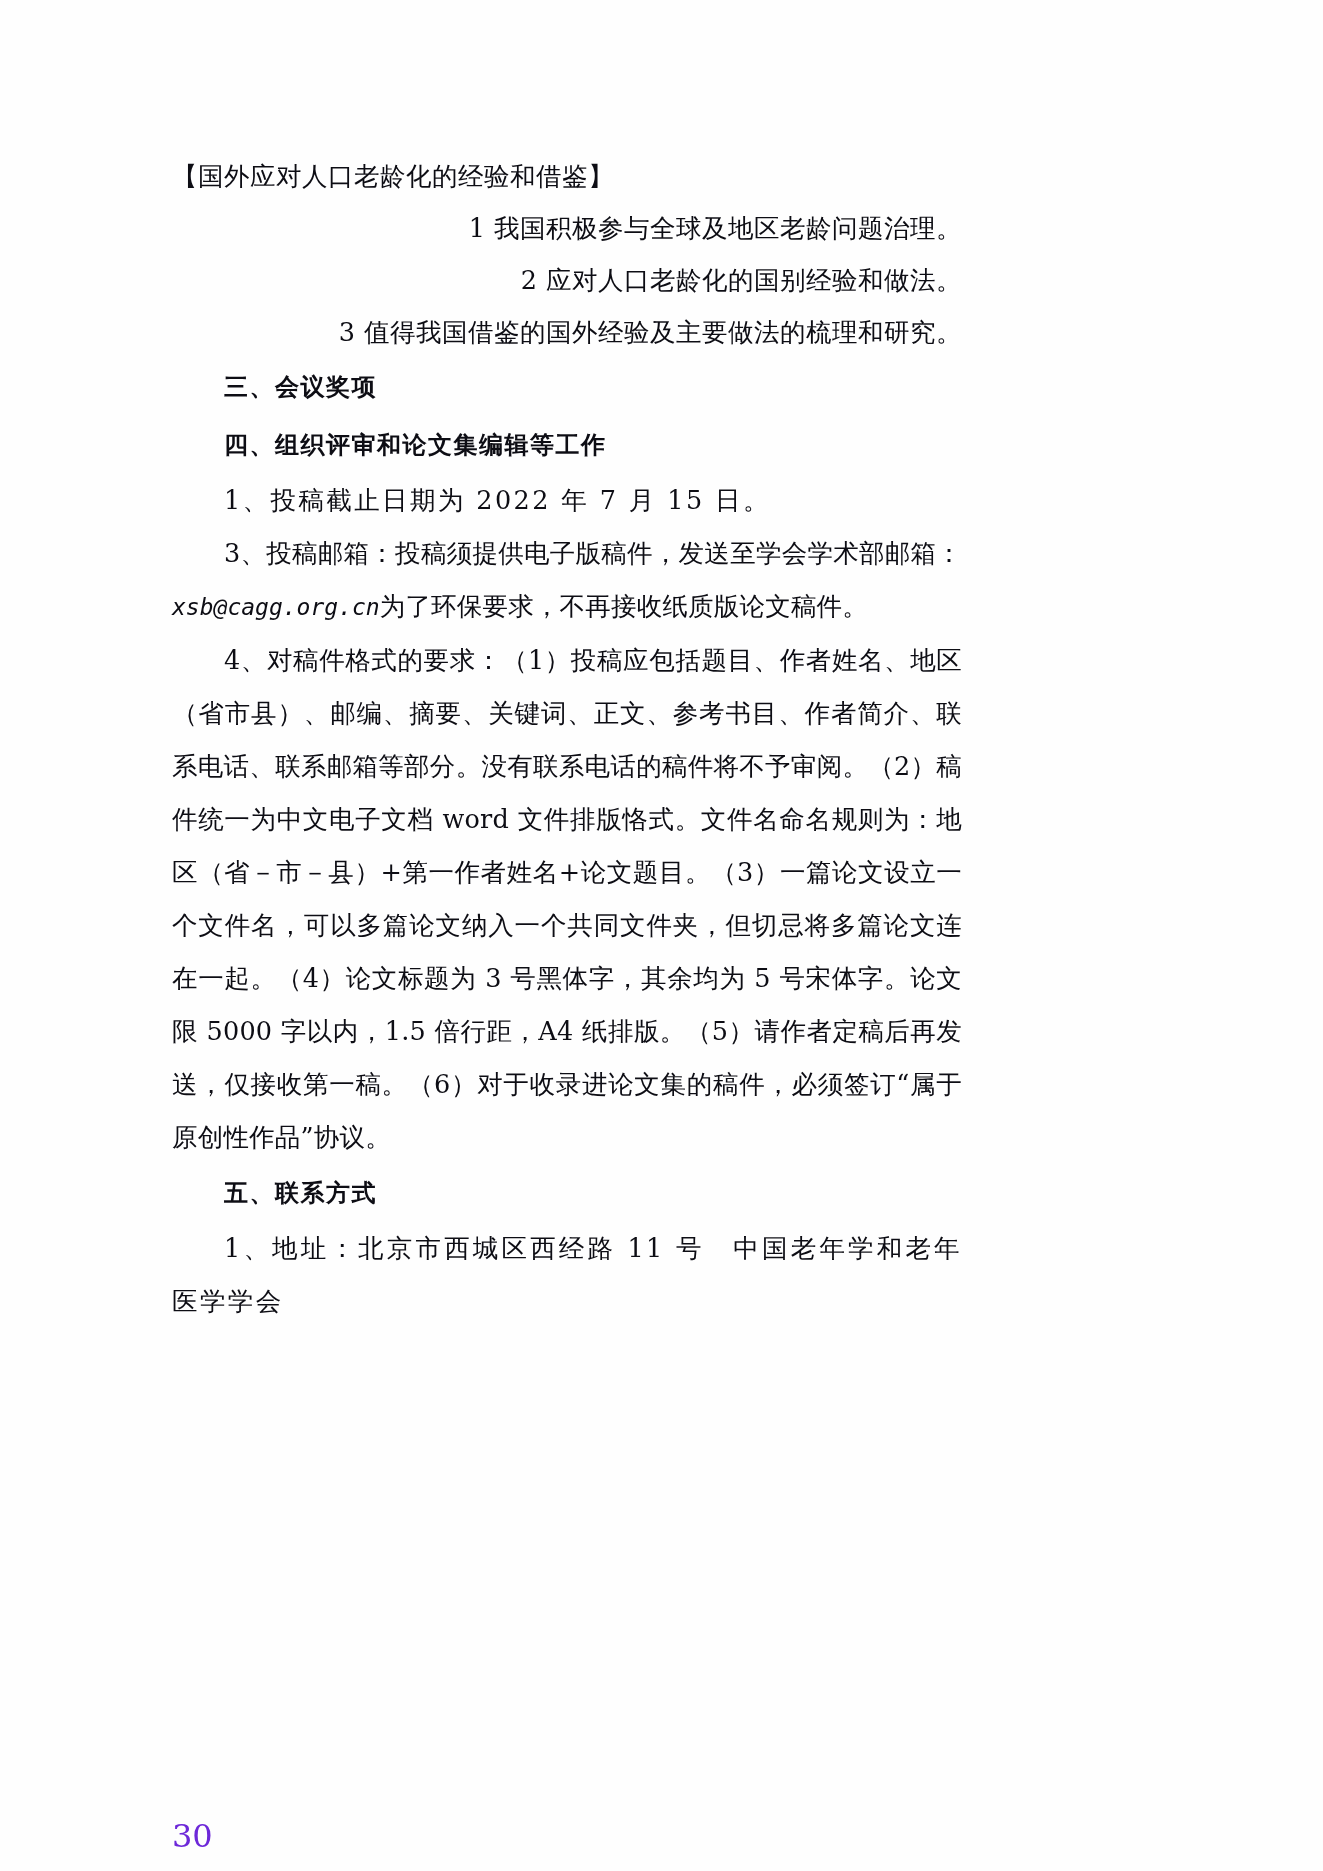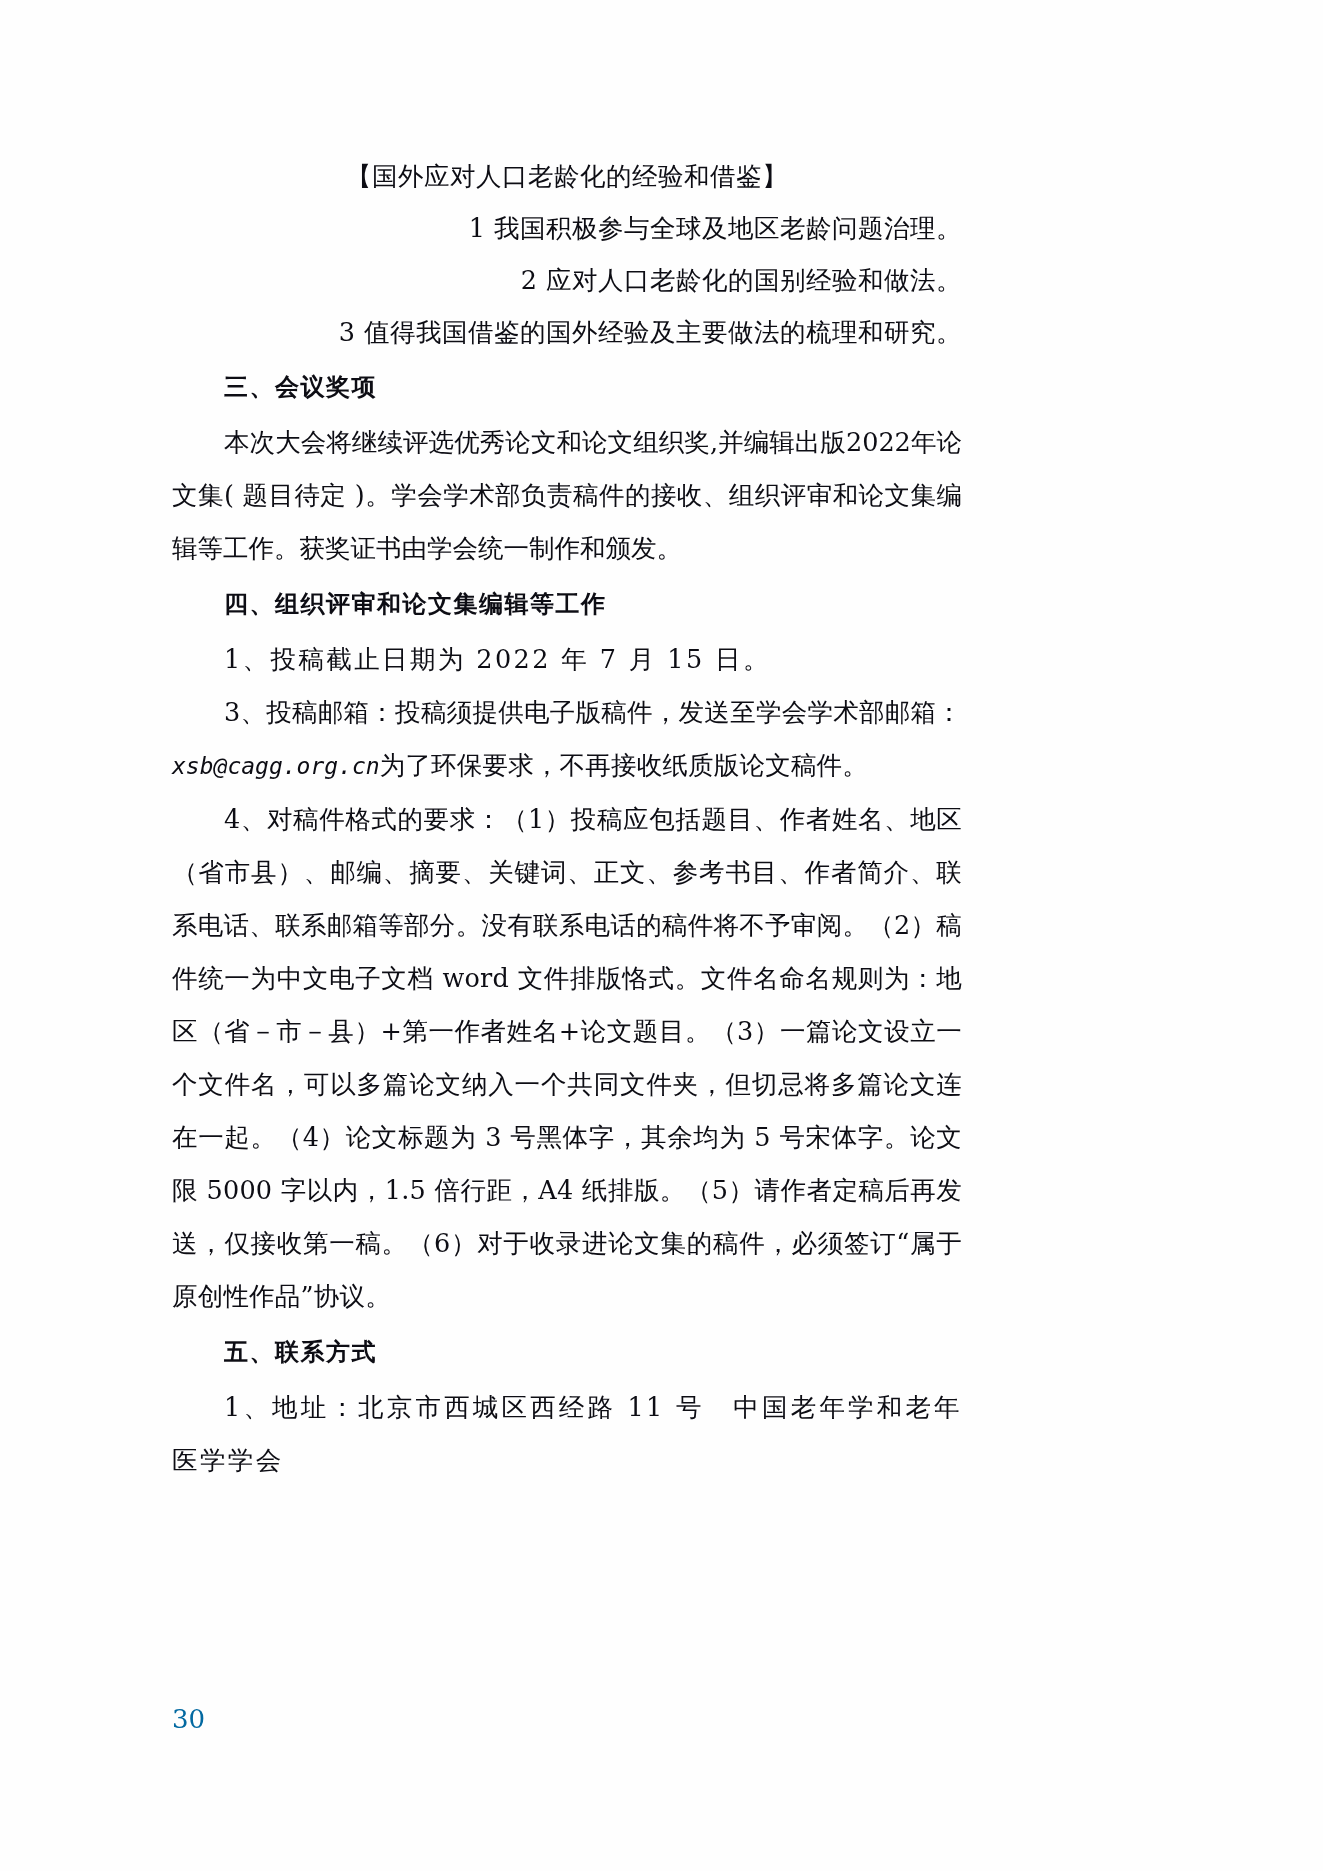--- a/index.html
+++ b/index.html
@@ -28,21 +28,21 @@
     top: 150px;
     width: 790px;
   }
 
   
   .bracket-head {
     font-family: "DejaVu Serif", "Liberation Serif", serif;
     font-size: 25.5px;
     line-height: 52px;
     letter-spacing: 0.5px;
-    text-align: center;
+    text-align: left;
     margin: 0 0 0 0;
     white-space: nowrap;
   }
   .sub-item {
     font-family: "DejaVu Serif", "Liberation Serif", serif;
     font-size: 25.5px;
     line-height: 52px;
     letter-spacing: 0.5px;
     text-align: right;
     margin: 0;
@@ -74,43 +74,42 @@
   .para .mono {
     font-family: "DejaVu Sans Mono", "Liberation Mono", monospace;
     font-size: 23px;
     letter-spacing: 0px;
     font-style: italic;
   }
 
   .page-number {
     position: absolute;
     left: 172px;
-    top: 1704px;
+    top: 1817px;
     font-family: "DejaVu Serif", "Liberation Serif", serif;
-    font-size: 26px;
-    color: #0369a1;
+    font-size: 32px;
+    color: #6d28d9;
   }
 </style>
 </head>
 <body>
 
 <div class="page">
   <div class="content">
 
     <p class="bracket-head">【国外应对人口老龄化的经验和借鉴】</p>
 
     <p class="sub-item">1 我国积极参与全球及地区老龄问题治理。</p>
 
     <p class="sub-item">2 应对人口老龄化的国别经验和做法。</p>
 
     <p class="sub-item">3 值得我国借鉴的国外经验及主要做法的梳理和研究。</p>
 
     <p class="section-head">三、会议奖项</p>
 
-    <p class="para tight">本次大会将继续评选优秀论文和论文组织奖,并编辑出版2022年论文集( 题目待定 )。学会学术部负责稿件的接收、组织评审和论文集编辑等工作。获奖证书由学会统一制作和颁发。</p>
 
     <p class="section-head">四、组织评审和论文集编辑等工作</p>
 
     <p class="para loose">1、投稿截止日期为 2022 年 7 月 15 日。</p>
 
 
     <p class="para">
       <span>3、投稿邮箱：投稿须提供电子版稿件，发送至学会学术部邮箱：</span><span class="mono">xsb@cagg.org.cn</span><span>为了环保要求，不再接收纸质版论文稿件。</span>
     </p>
 

